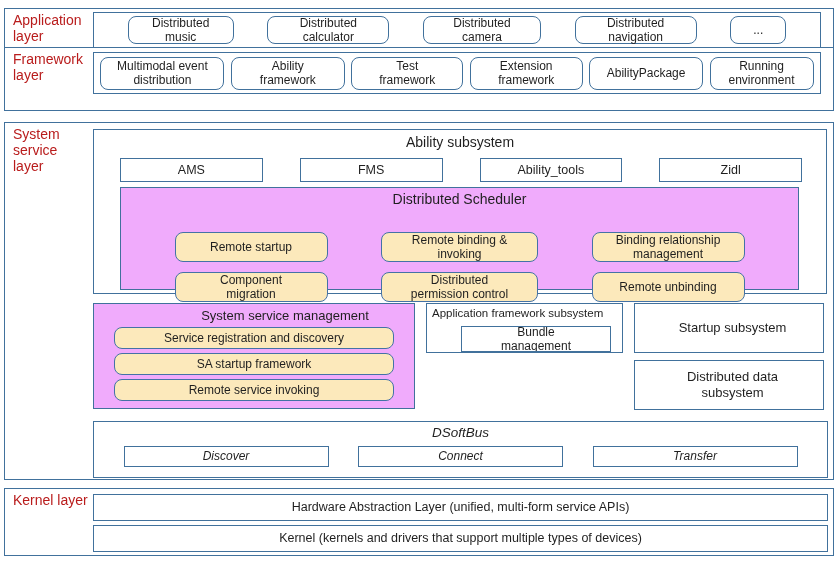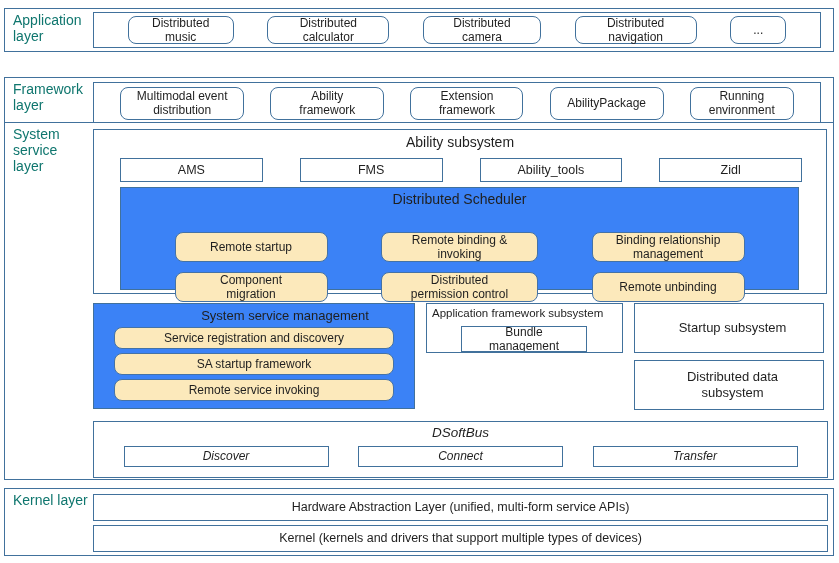--- a/index.html
+++ b/index.html
@@ -2,39 +2,39 @@
 <html><head>
 <meta charset="utf-8">
 <style>
   * { margin:0; padding:0; box-sizing:border-box; }
   html,body { background:#fff; }
   body { font-family:"Liberation Sans","DejaVu Sans",sans-serif; color:#1f1f1f; }
   .canvas { position:relative; width:839px; height:563px; background:#fff; overflow:hidden; }
 
   .band { position:absolute; left:4px; width:830px; border:1.5px solid #41719C; background:#fff; }
   .band-app     { top:8px;   height:44px; }
-  .band-fw      { top:77px;  height:52px; }
+  .band-fw      { top:47px;  height:64px; }
   .band-sys     { top:122px; height:358px; }
   .band-kernel  { top:488px; height:68px; }
 
-  .red-label { position:absolute; left:8px; top:3px; width:84px; color:#0f766e; font-size:14px; line-height:1.15; }
+  .red-label { position:absolute; left:8px; top:3px; width:84px; color:#b91c1c; font-size:14px; line-height:1.15; }
   .red-label.narrow { width:62px; }
 
   .inner-frame { position:absolute; border:1px solid #41719C; background:#fff; }
 
   .rbox { border:1.4px solid #41719C; border-radius:8px; background:#fff;
           display:flex; align-items:center; justify-content:center;
           text-align:center; font-size:12px; line-height:1.18; }
   .sqbox { border:1.2px solid #41719C; background:#fff;
            display:flex; align-items:center; justify-content:center;
            text-align:center; font-size:12.5px; line-height:1.2; }
   .orange { border:1.4px solid #4472A6; border-radius:8px; background:#FCE9BB;
             display:flex; align-items:center; justify-content:center;
             text-align:center; font-size:12px; line-height:1.2; }
-  .bluefill { background:#3b82f6; border:1.2px solid #41719C; }
+  .bluefill { background:#f0abfc; border:1.2px solid #41719C; }
 
   .flex-row { display:flex; align-items:center; justify-content:space-evenly; }
 
   .title-center { text-align:center; font-size:14px; line-height:1.2; }
 
   
   .app-frame { left:88px; top:3px; width:728px; height:36px; }
   .app-row { position:absolute; left:0; top:0; width:100%; height:100%; }
   .app-box { height:28px; }
   .app-box .w { width:80px; }
@@ -61,21 +61,21 @@
                padding-left:62px; font-size:13px; }
   .ssm-stack { position:absolute; top:23px; left:20px; width:280px;
                display:flex; flex-direction:column; gap:4px; }
   .ssm-stack .orange { height:22px; width:100%; }
 
   .mid-box { position:absolute; border:1.2px solid #41719C; background:#fff;
              display:flex; align-items:center; justify-content:center;
              text-align:center; font-size:13px; line-height:1.2;padding-left:7px; }
   .afs { left:421px; top:180px; width:197px; height:50px; }
   .afs-title { position:absolute; top:3px; left:5px; font-size:11.5px; }
-  .bundle { position:absolute; left:34px; top:22px; width:126px; height:26px; font-size:12px; overflow:hidden; }
+  .bundle { position:absolute; left:34px; top:22px; width:150px; height:26px; font-size:12px; overflow:hidden; }
   .startup  { left:629px; top:180px; width:190px; height:50px; }
   .security { left:421px; top:237px; width:197px; height:50px; }
   .dds      { left:629px; top:237px; width:190px; height:50px; }
 
   .dsoftbus { position:absolute; left:88px; top:298px; width:735px; height:57px;
               border:1.2px solid #41719C; background:#fff;font-style:italic; }
   .dsb-title { position:absolute; top:3px; left:0; width:100%; text-align:center; font-size:13.5px; }
   .dsb-row { position:absolute; top:23px; left:0; width:100%; height:22px; }
   .dsb-box { width:205px; height:21px; font-size:12px; }
 
@@ -114,20 +114,23 @@
   <div class="band band-fw">
     <div class="red-label">Framework layer</div>
     <div class="inner-frame fw-frame">
       <div class="flex-row" style="width:100%;height:100%">
         <div class="rbox fw-box" style="width:124px">
           <span style="width:105px">Multimodal event distribution</span>
           </div>
         <div class="rbox fw-box" style="width:114px">
           <span style="width:75px">Ability framework</span>
           </div>
+        <div class="rbox fw-box" style="width:112px">
+          <span style="width:75px">Test framework</span>
+          </div>
         <div class="rbox fw-box" style="width:113px">
           <span style="width:80px">Extension framework</span>
           </div>
         <div class="rbox fw-box" style="width:114px">
           <span>AbilityPackage</span>
           </div>
         <div class="rbox fw-box" style="width:104px">
           <span style="width:90px">Running environment</span>
           </div>
       </div>

